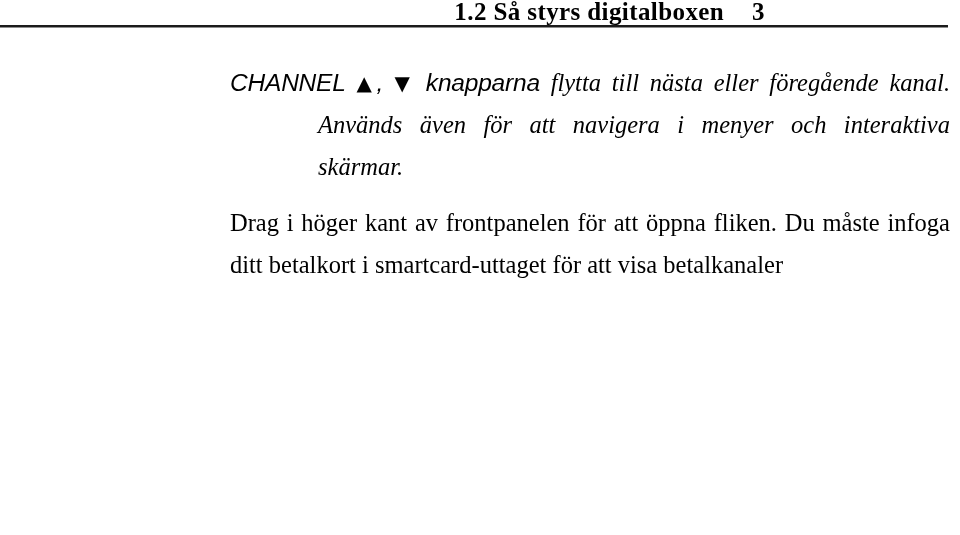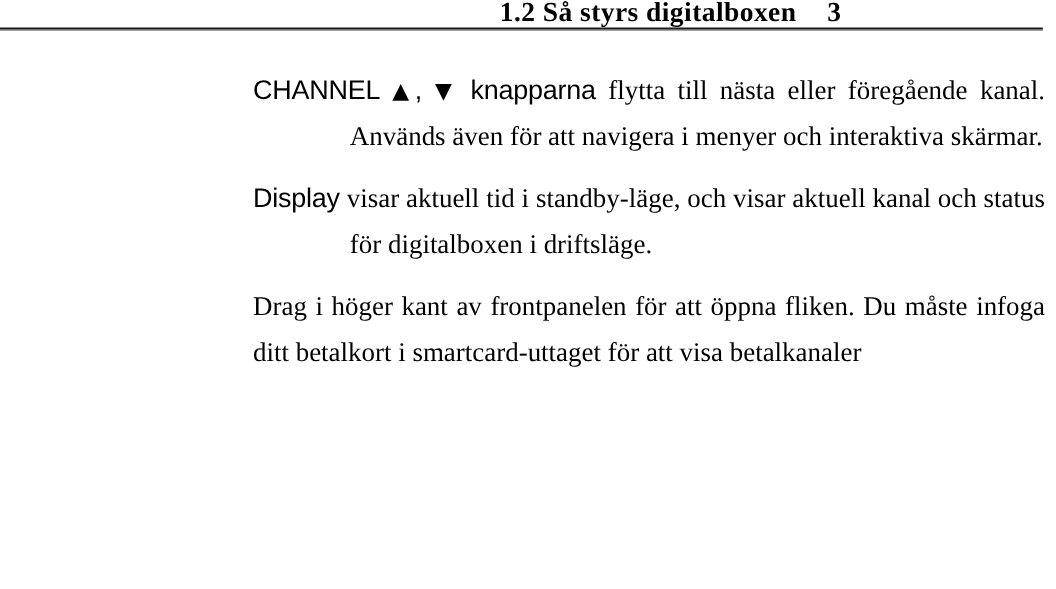--- a/index.html
+++ b/index.html
@@ -67,20 +67,21 @@
     margin: 0;
   }
   .para + .para {
     margin-top: 14px;
   }
 
   
   .para.hanging {
     padding-left: 88px;
     text-indent: -88px;
+    font-style: italic;
   }
   .para.hanging-small {
     padding-left: 88px;
     text-indent: -88px;
   }
   .para.flush {
     padding-left: 0;
     text-indent: 0;
   }
 
@@ -111,22 +112,18 @@
 </div>
 
 <div id="body-column">
 
   <p class="para hanging">
     <span class="ui-term">CHANNEL</span><span class="ui-term"> </span><span class="glyph glyph-updown">▲</span><span class="ui-term">,</span><span class="ui-term"> </span><span class="glyph glyph-updown">▼</span><span class="ui-term"> </span><span class="ui-term">knapparna</span>
     <span>flytta till nästa eller föregående kanal. Används även för att navigera i menyer och interaktiva skärmar.</span>
   </p>
 
 
-  <p class="para hanging-small">
-    <span class="ui-term">Display</span>
-    <span>visar aktuell tid i standby-läge, och visar aktuell kanal och status för digitalboxen i driftsläge.</span>
-  </p>
 
   <p class="para flush">
     <span>Drag i höger kant av frontpanelen för att öppna fliken. Du måste infoga ditt betalkort i smartcard-uttaget för att visa betalkanaler</span>
   </p>
 
 </div>
 
 </body></html>

